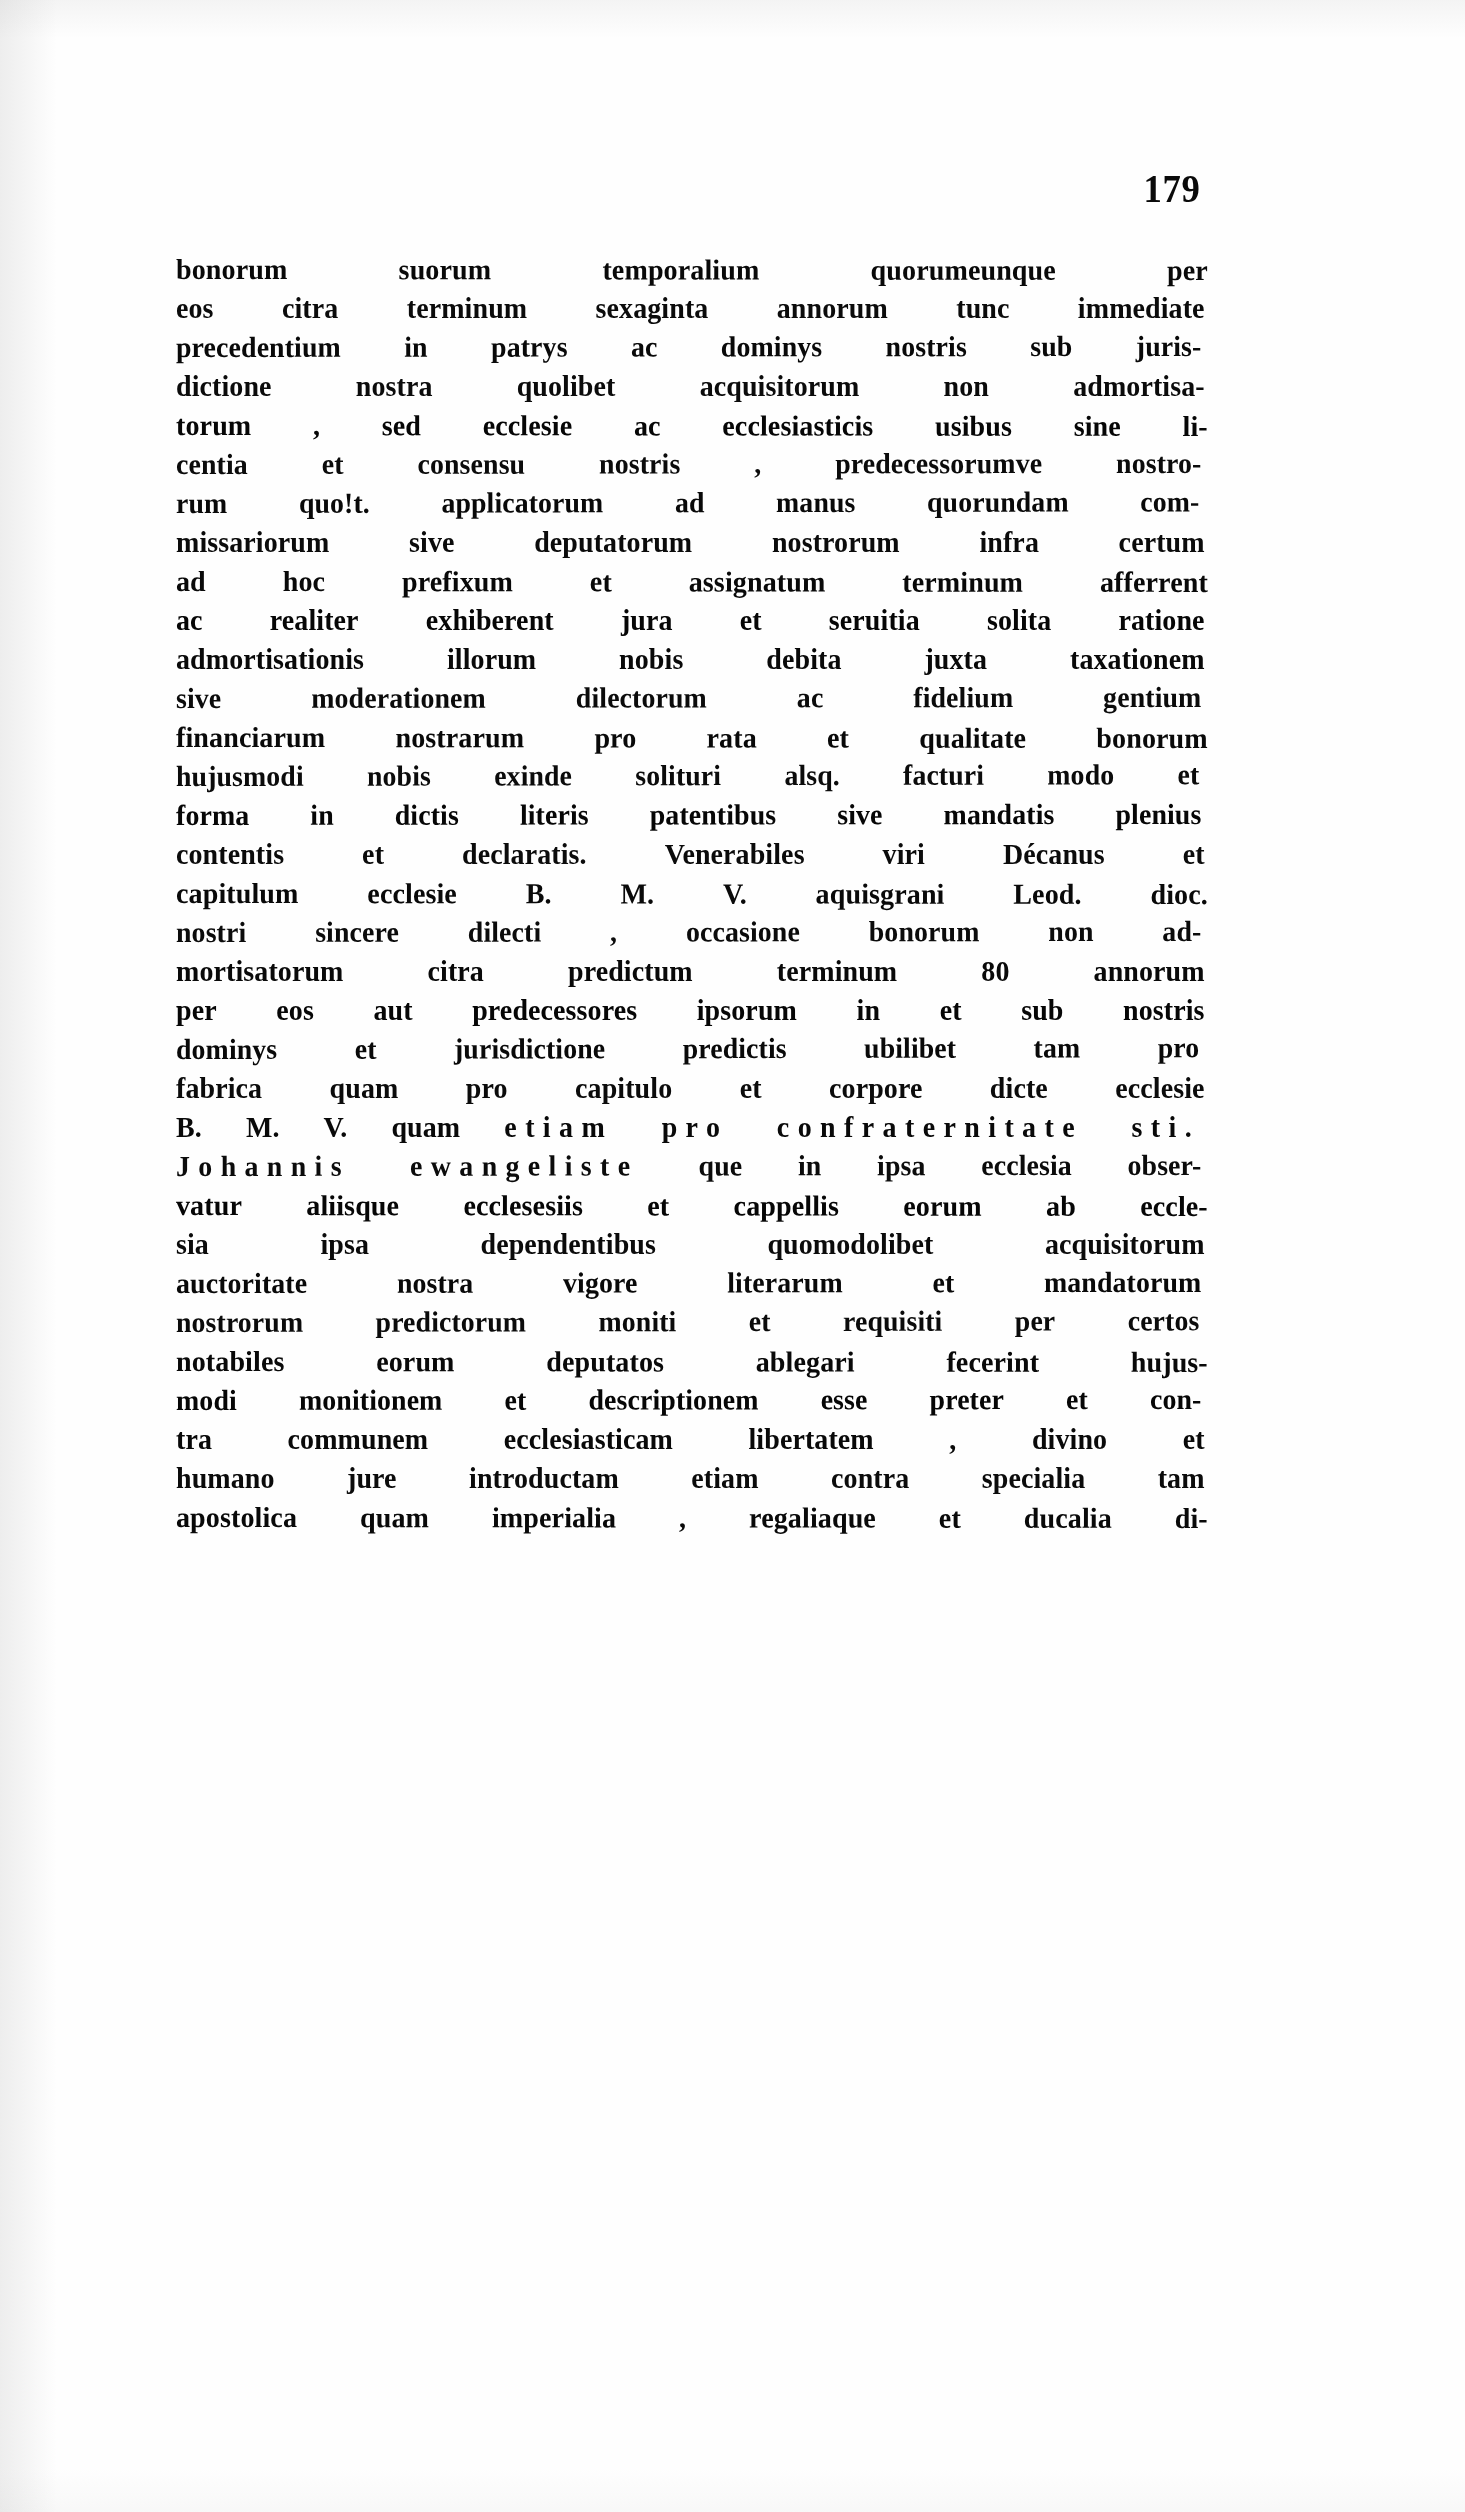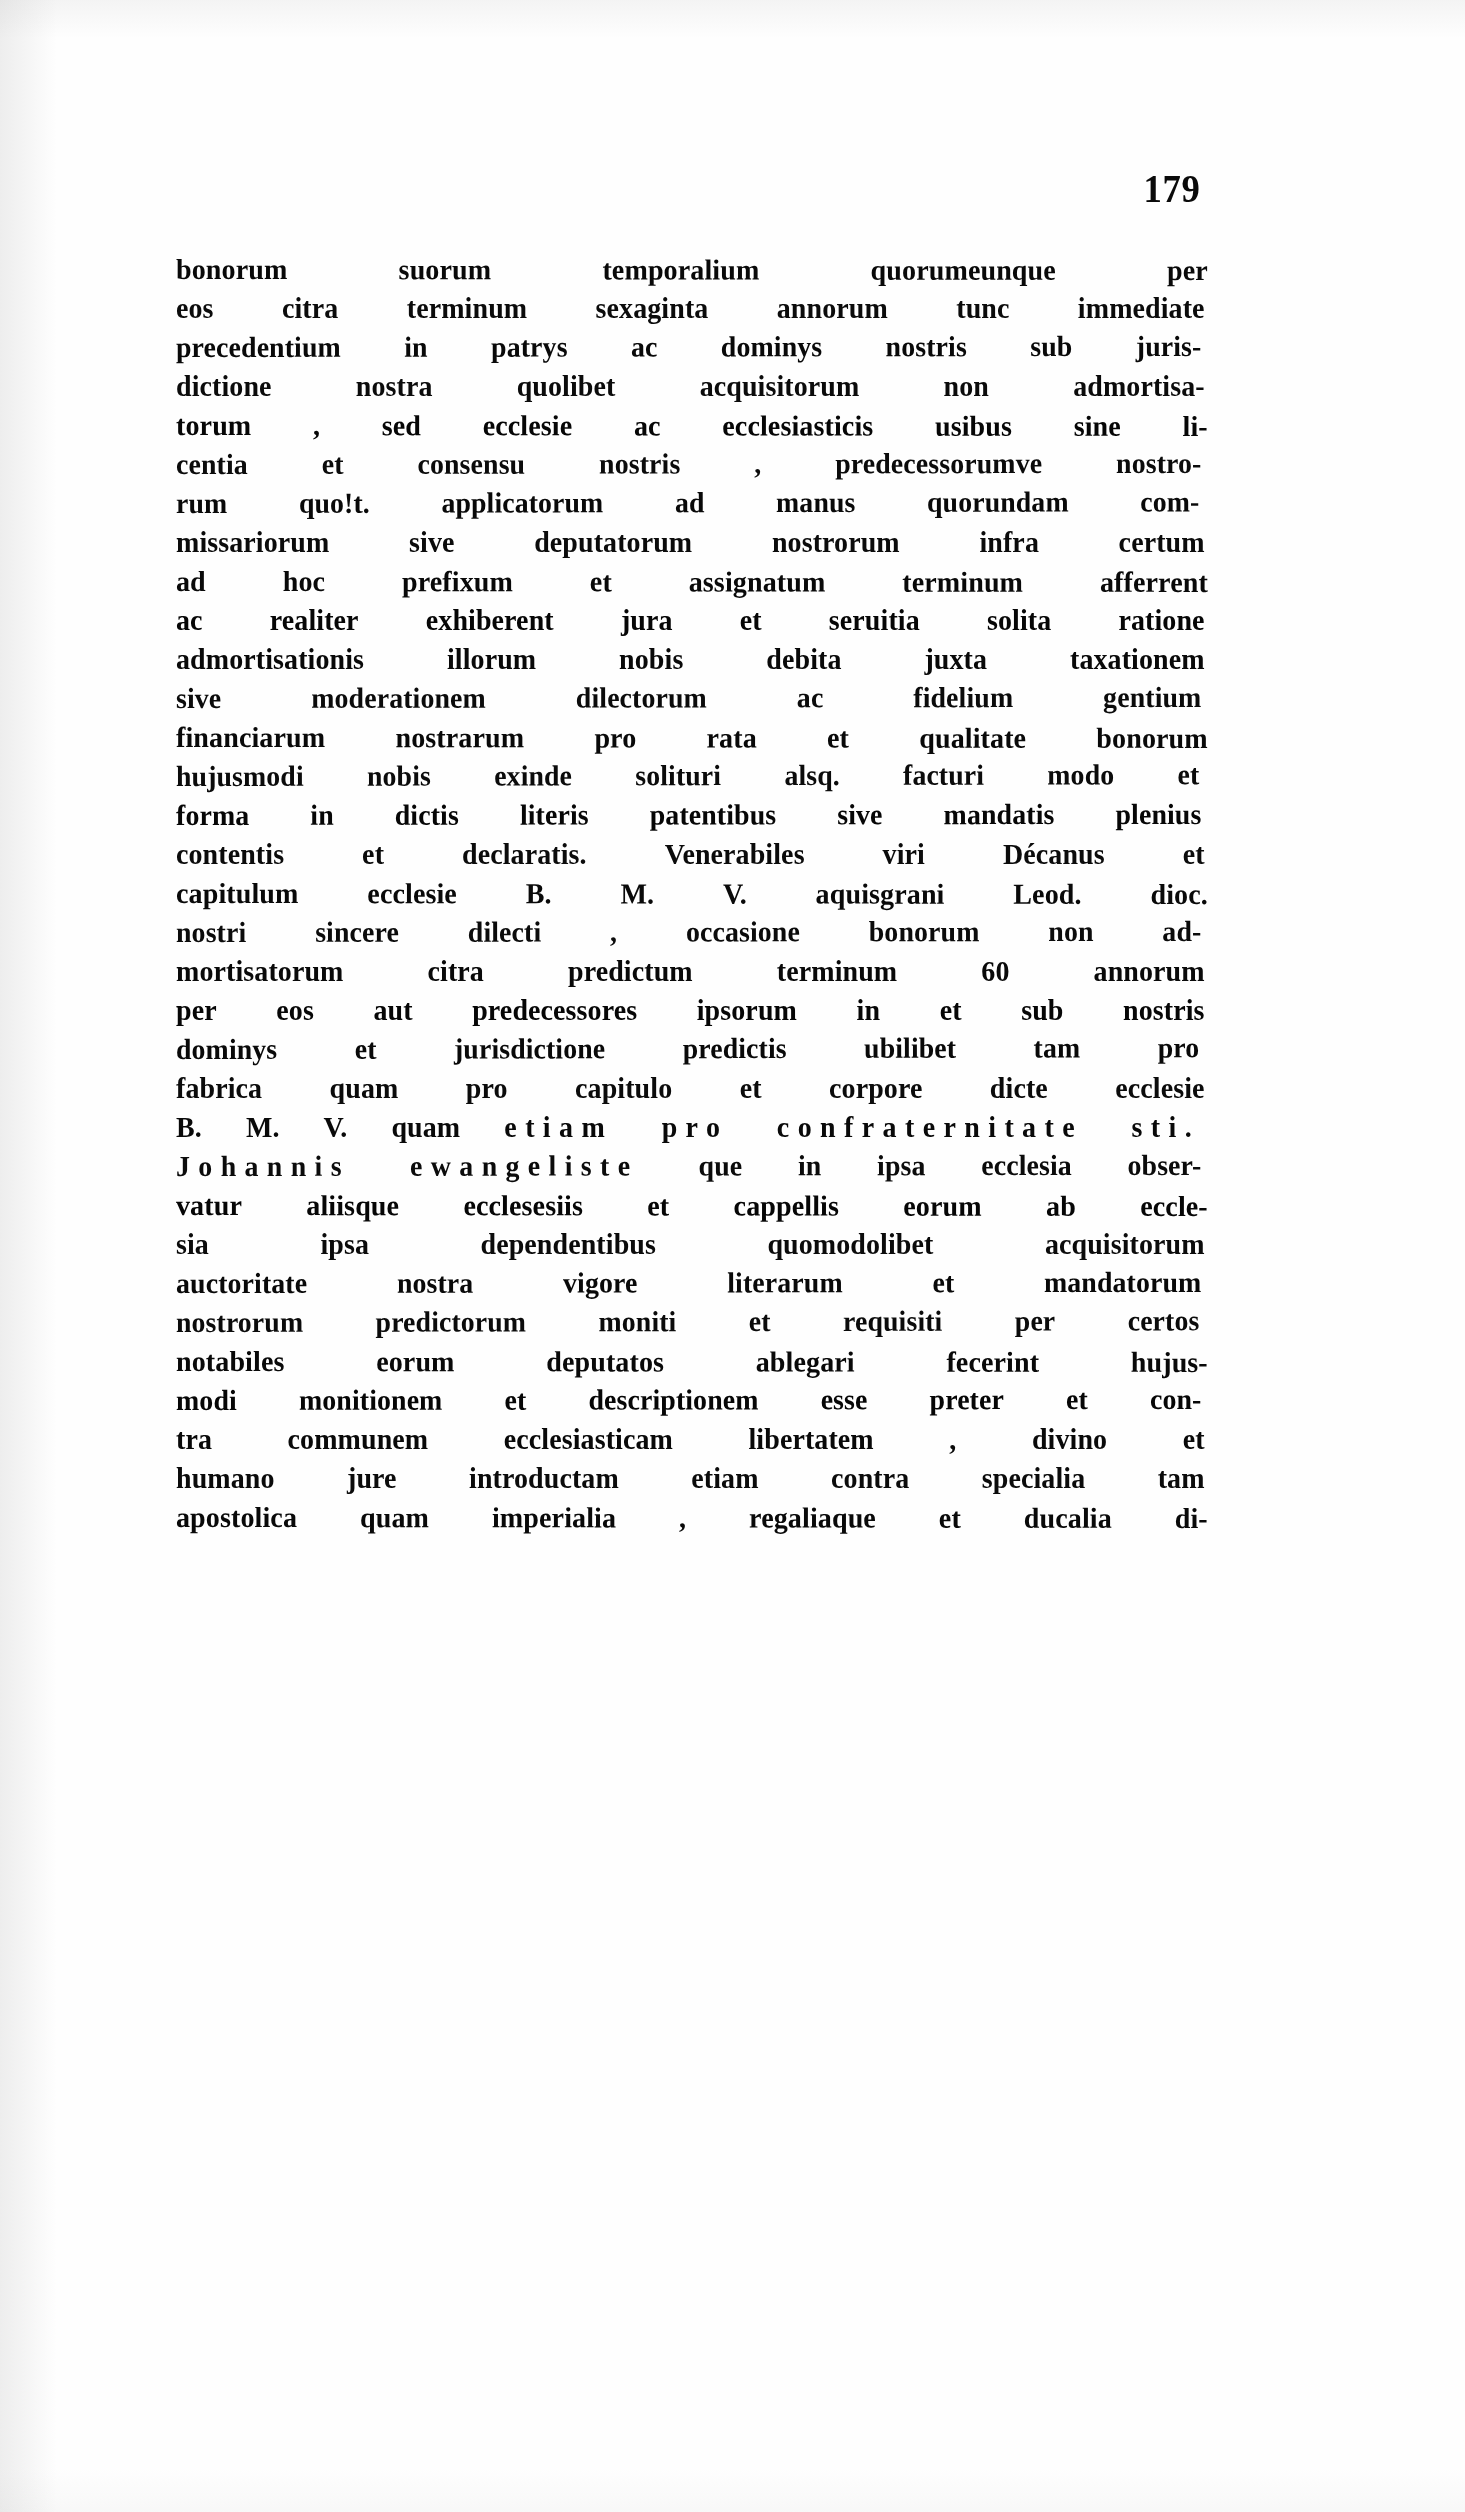--- a/index.html
+++ b/index.html
@@ -316,21 +316,21 @@
           <span class="w">non</span>
           <span class="w">ad-</span>
         </div>
       </div>
       <div class="line">
         <div class="ln">
           <span class="w">mortisatorum</span>
           <span class="w">citra</span>
           <span class="w">predictum</span>
           <span class="w">terminum</span>
-          <span class="w">60</span>
+          <span class="w">80</span>
           <span class="w">annorum</span>
         </div>
       </div>
       <div class="line">
         <div class="ln">
           <span class="w">per</span>
           <span class="w">eos</span>
           <span class="w">aut</span>
           <span class="w">predecessores</span>
           <span class="w">ipsorum</span>

